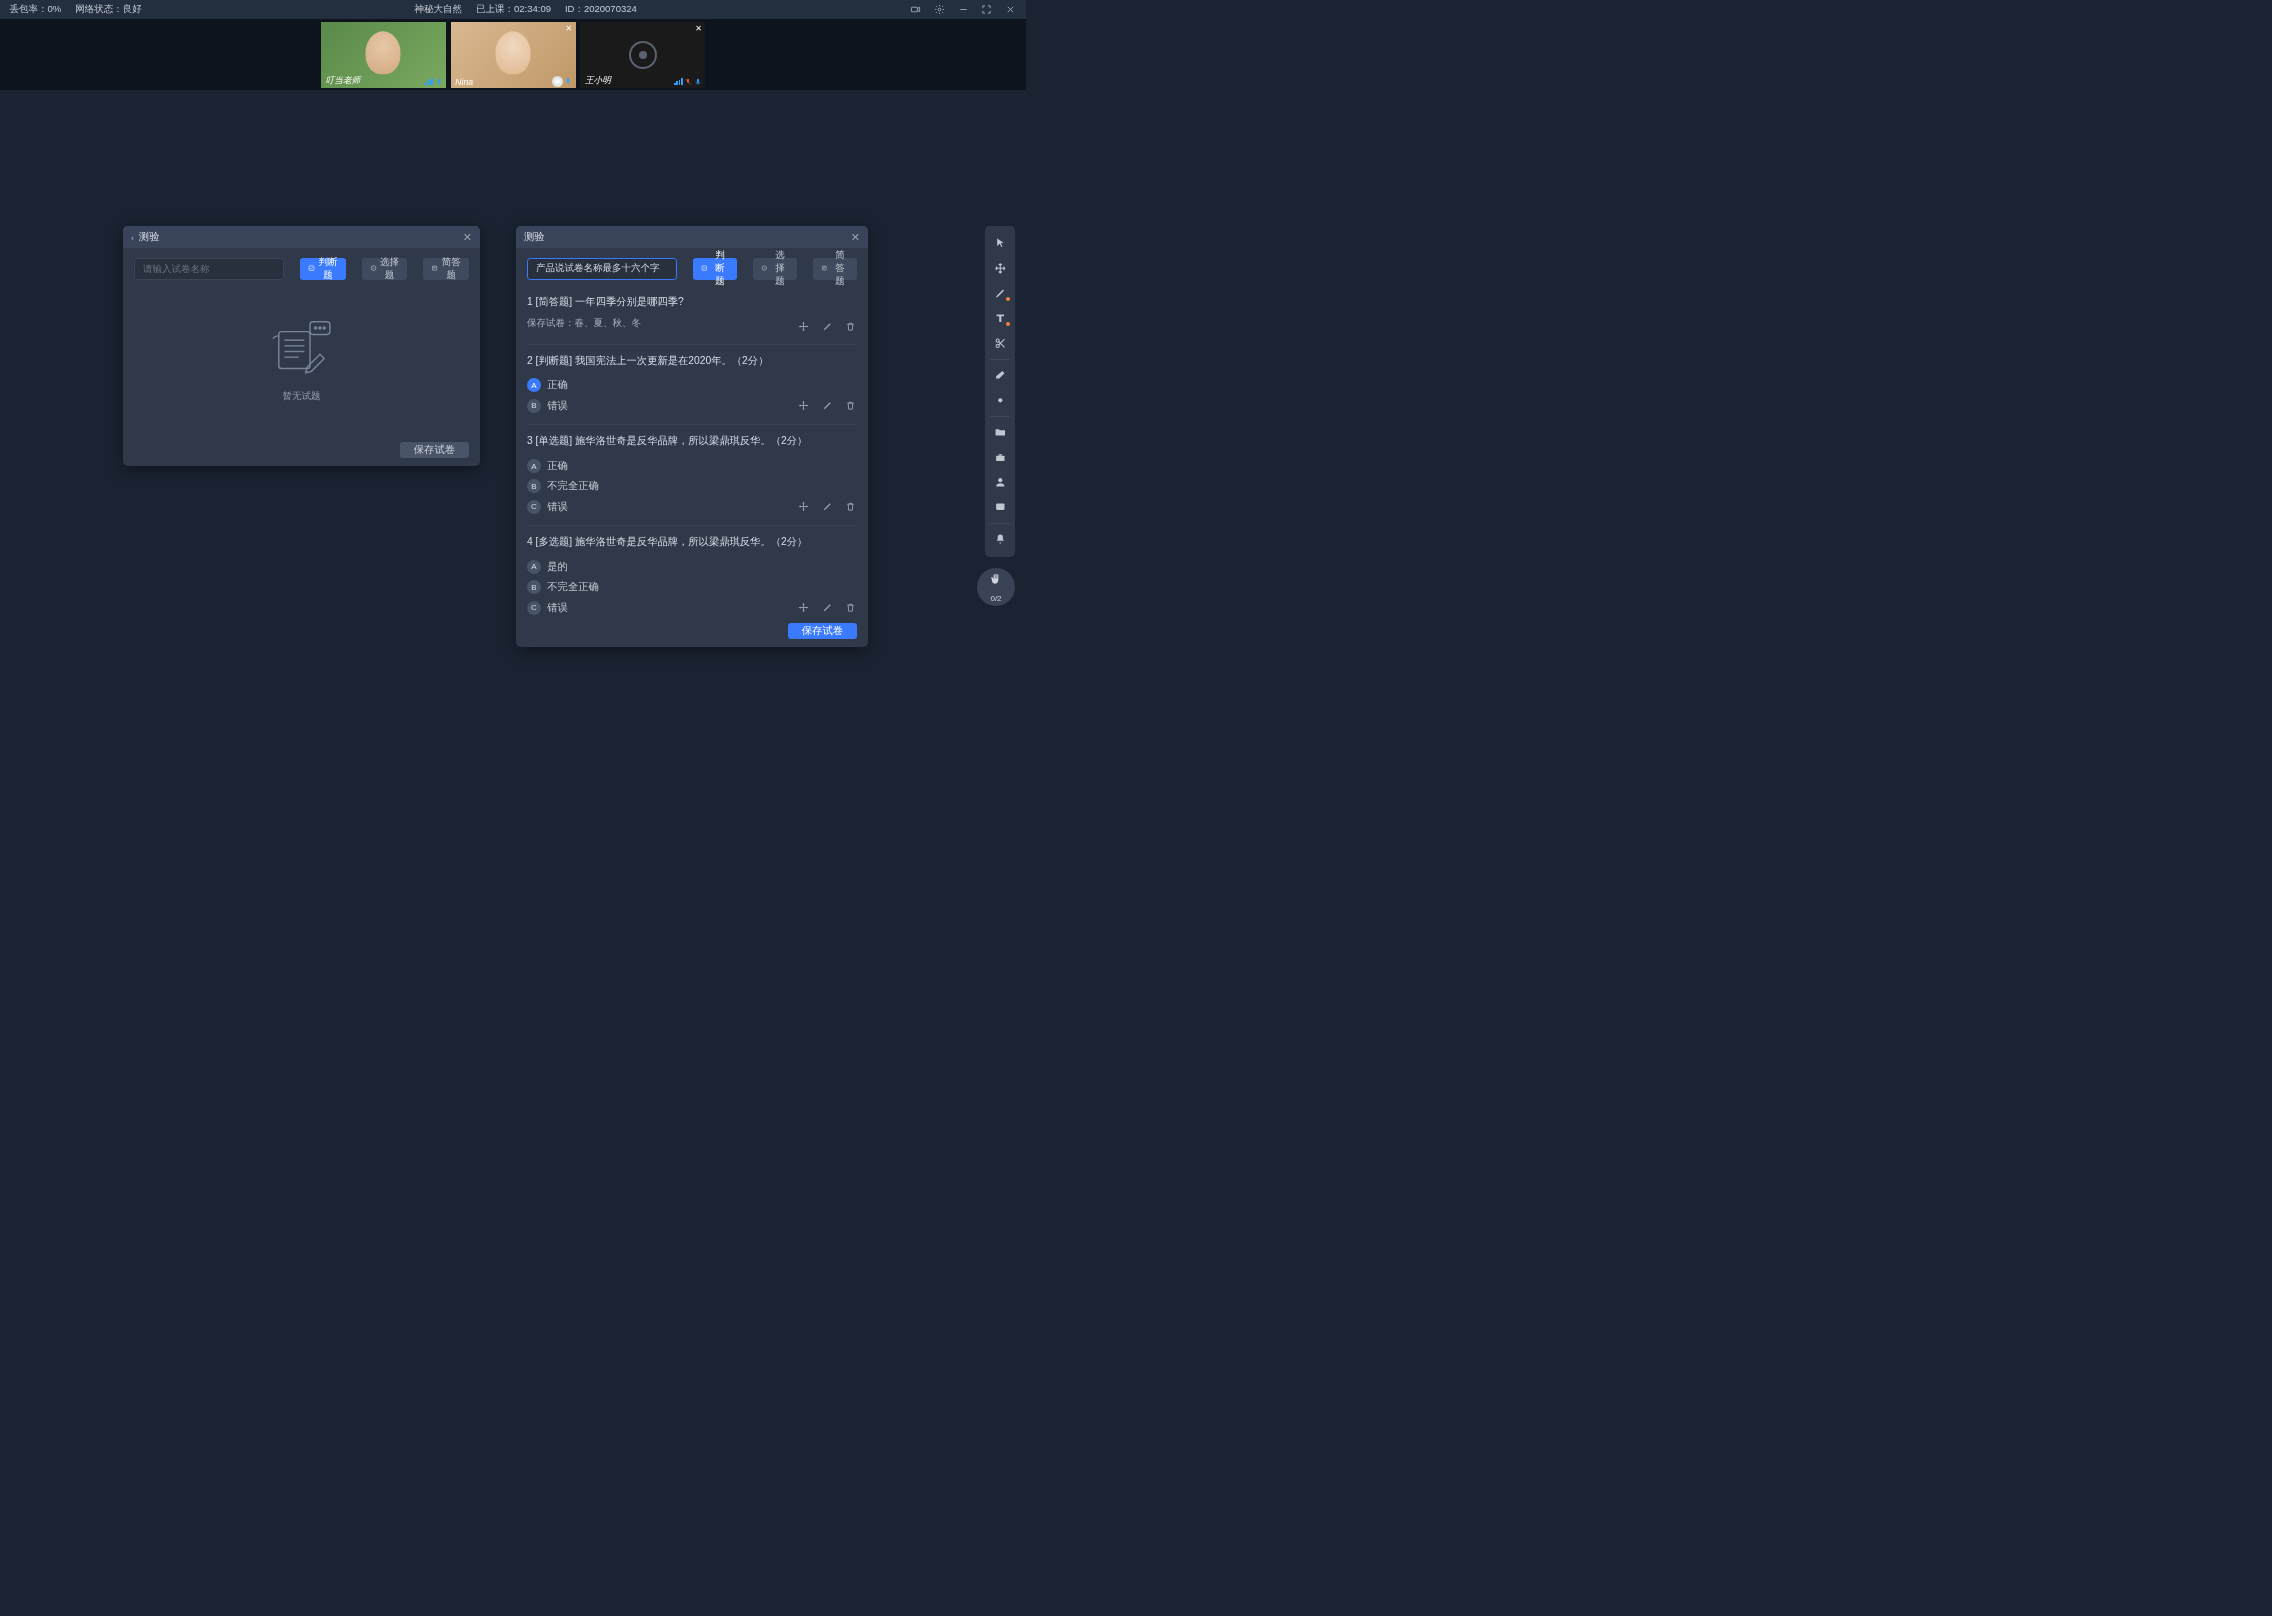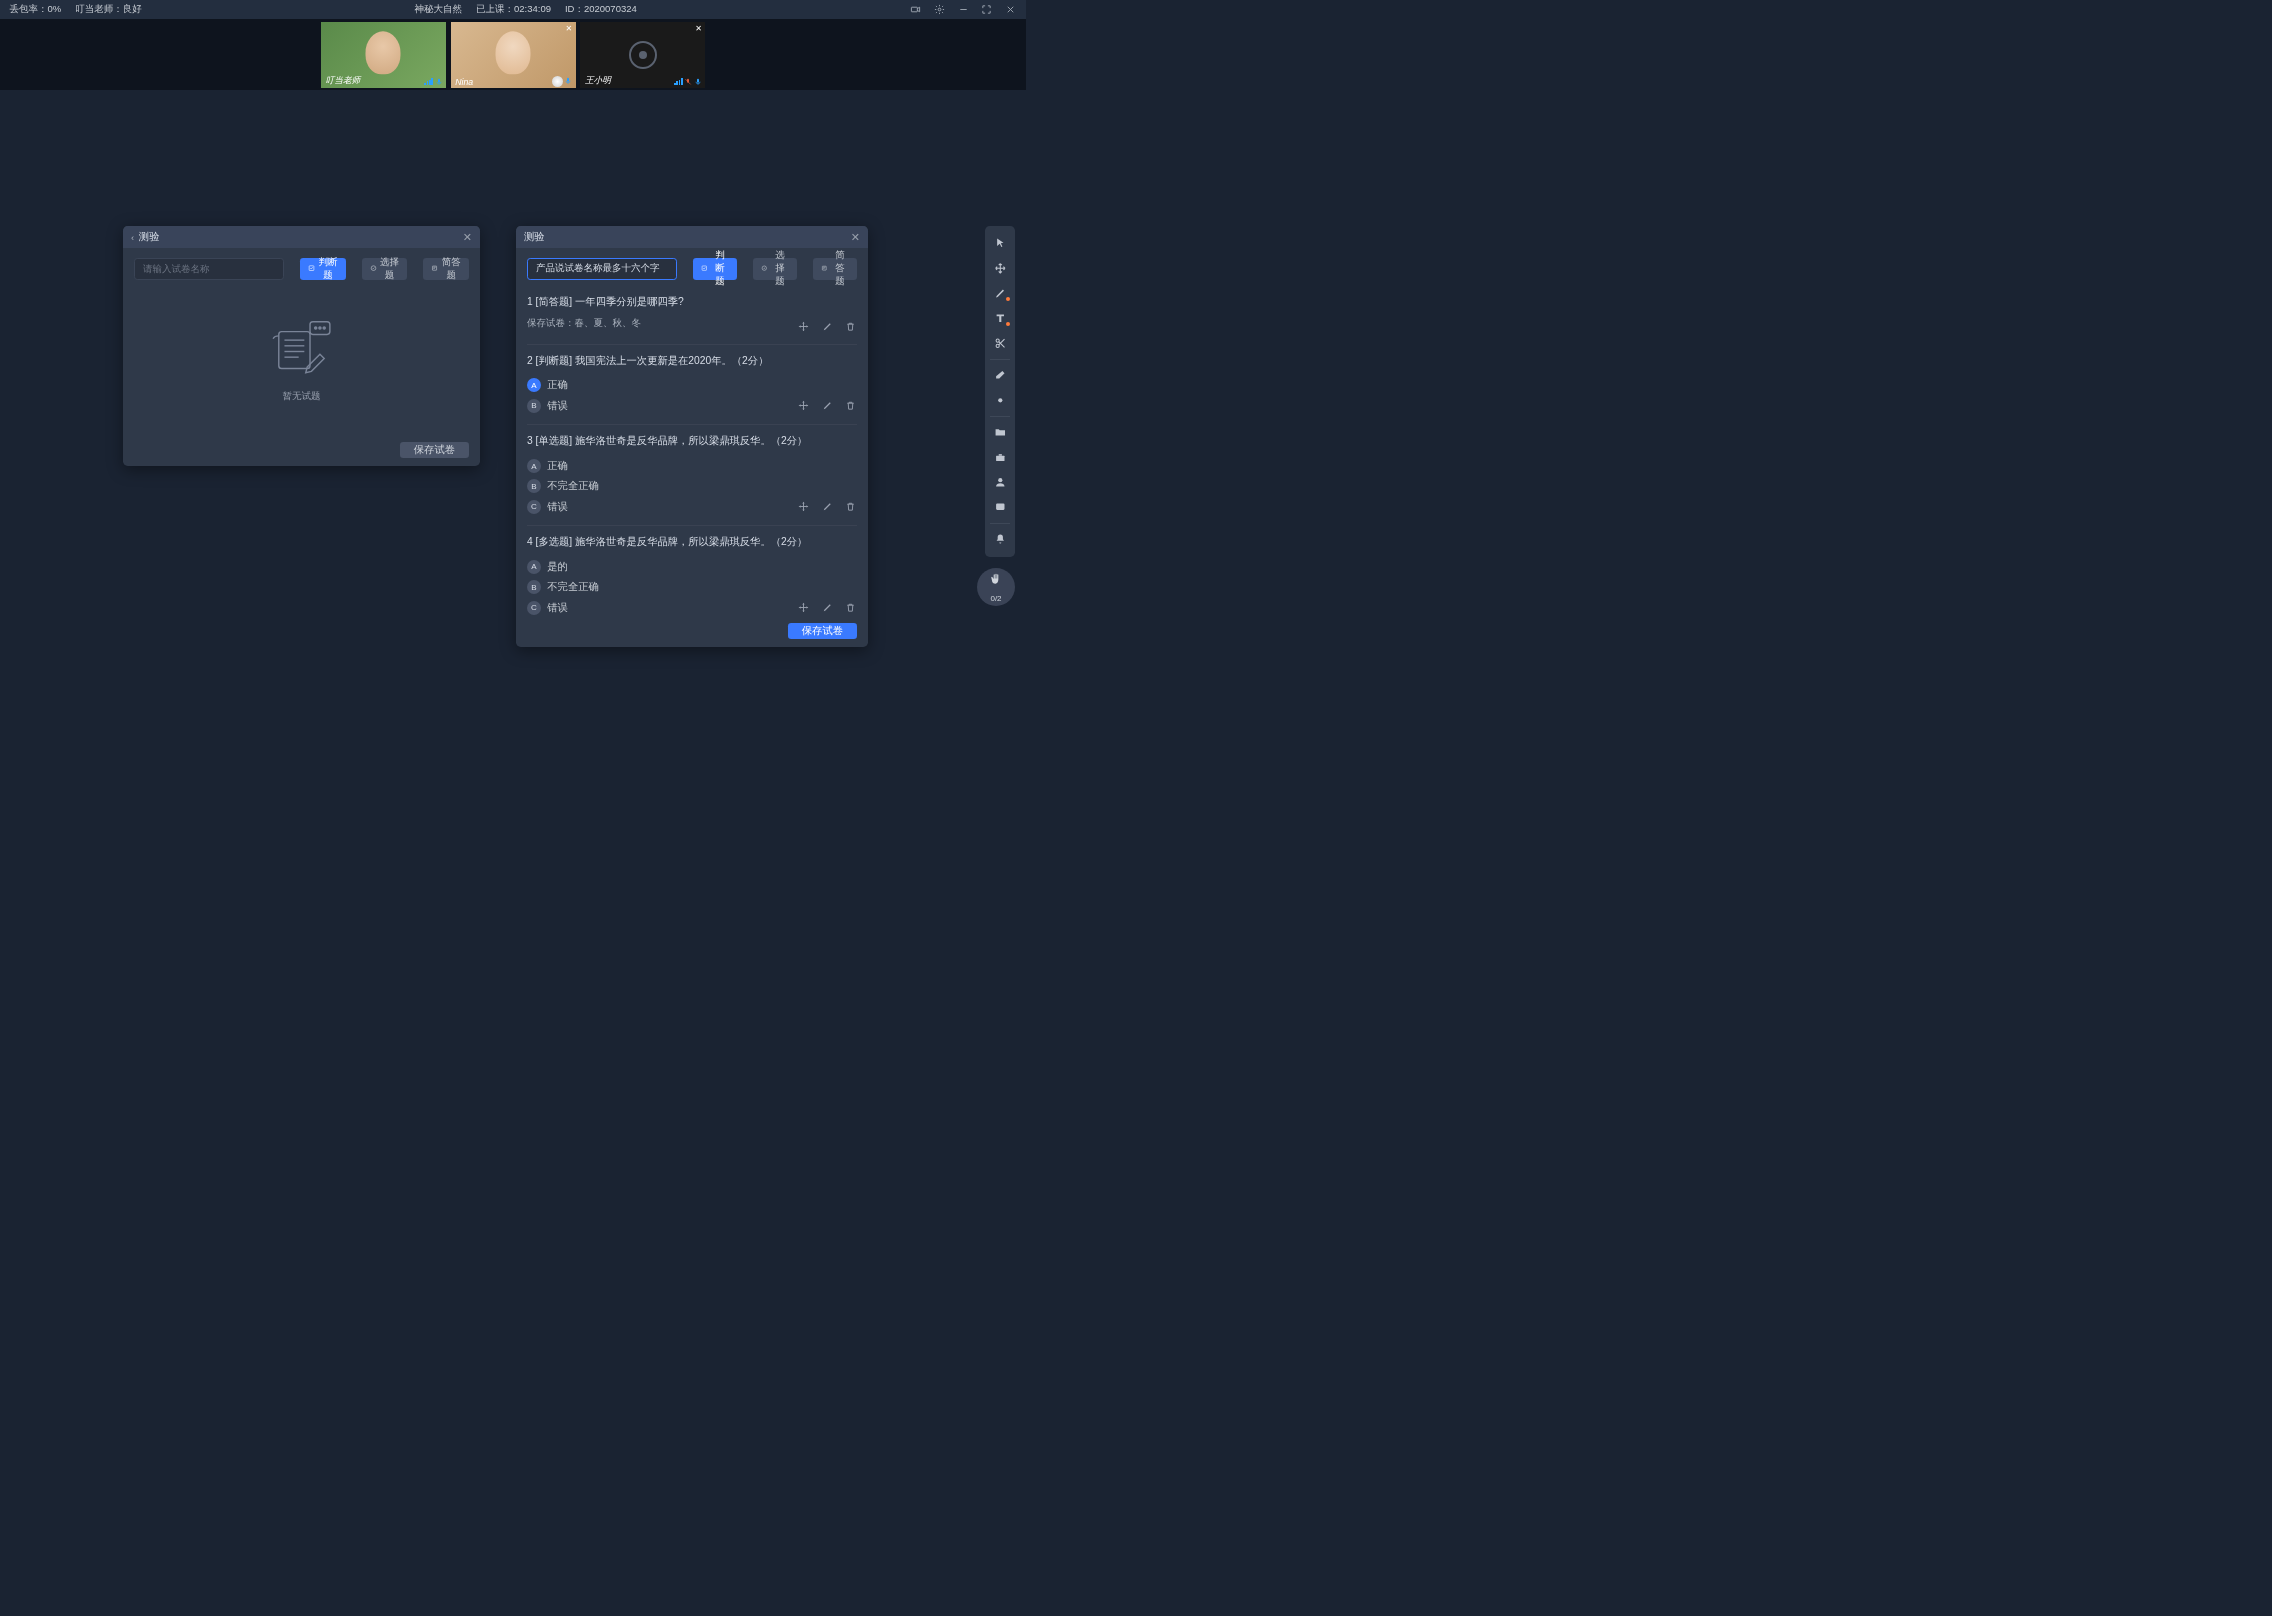--- a/index.html
+++ b/index.html
@@ -220,21 +220,21 @@
   cursor: pointer;
 }
 .hand-bubble svg { width: 14px; height: 14px; }
 </style>
 </head>
 <body>
 
 <div class="topbar">
   <div class="topbar-left">
     <span><span>丢包率：</span><span>0%</span></span>
-    <span><span>叮当老师：</span><span>良好</span></span>
+    <span><span>网络状态：</span><span>良好</span></span>
   </div>
   <div class="topbar-center">
     <span>神秘大自然</span>
     <span><span>已上课：</span><span>02:34:09</span></span>
     <span><span>ID：</span><span>2020070324</span></span>
   </div>
   <div class="topbar-right">
     <span class="topbar-icon">
         <svg viewBox="0 0 24 24" fill="none" stroke="currentColor" stroke-width="2">
           <rect x="3" y="7" width="13" height="10" rx="1"></rect>

